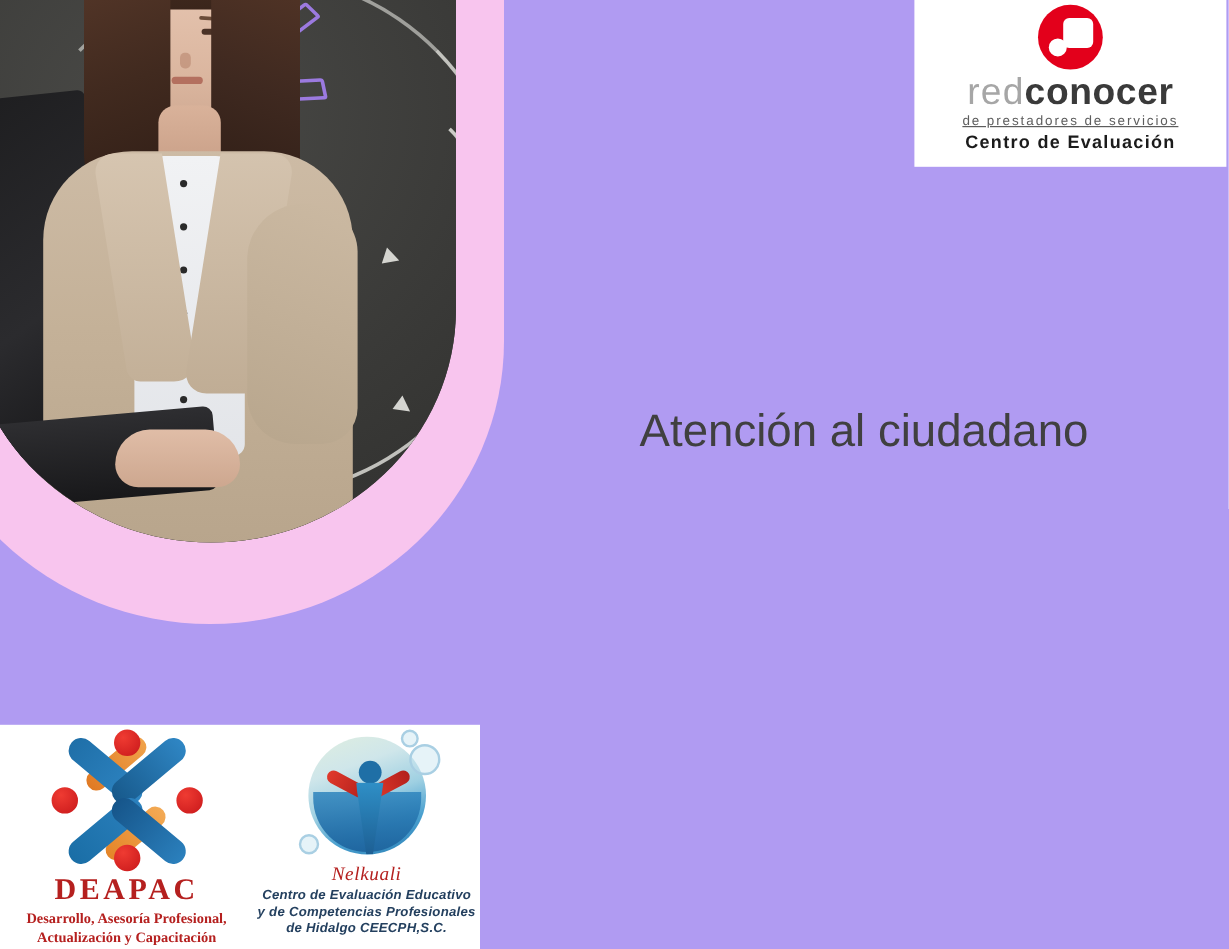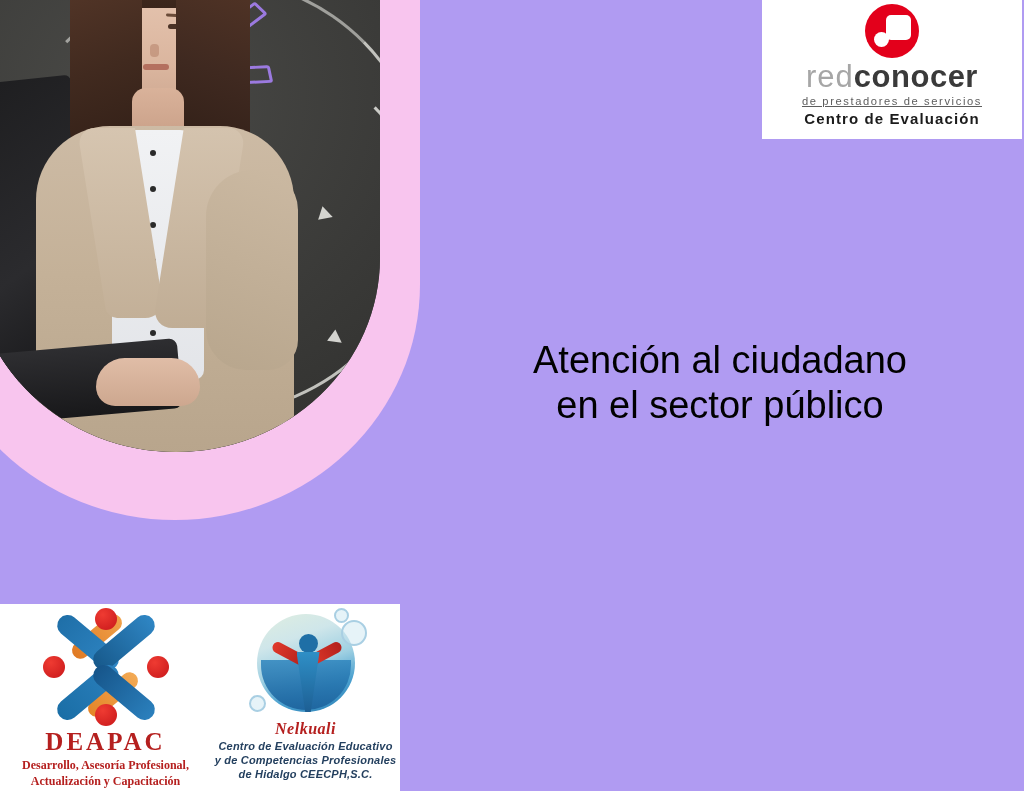--- a/index.html
+++ b/index.html
@@ -211,21 +211,21 @@
     font-weight: 800;
     color: #070707;
     letter-spacing: 2px;
     line-height: 1.05;
     margin: 0;
   }
   .ec-sub {
     margin-top: 48px;
     font-size: 38px;
     font-weight: 400;
-    color: #000000;
+    color: #404040;
     line-height: 1.18;
   }
 
   
   .logos-panel {
     position: absolute;
     left: 0; top: 604px;
     width: 400px; height: 187px;
     background: #ffffff;
     display: flex;
@@ -297,21 +297,21 @@
   }
   .nel-arms .arm-l { left: -2px; top: 4px; transform: rotate(28deg); }
   .nel-arms .arm-r { left: 34px; top: 4px; transform: rotate(-28deg); }
   .nel-bub { position: absolute; border-radius: 50%; border: 2px solid #a9cfe3; background: rgba(200,228,240,.45); }
   .nel-bub.b1 { right: -2px;  top: 12px; width: 22px; height: 22px; }
   .nel-bub.b2 { right: 16px;  top: 0px;  width: 11px; height: 11px; }
   .nel-bub.b3 { left: 2px;    bottom: 8px; width: 13px; height: 13px; }
 
   .nel-name {
     font-family: "Liberation Serif", serif;
-    font-size: 16px; font-weight: 700; font-style: italic; color: #b5201f;
+    font-size: 16px; font-weight: 400; font-style: italic; color: #b5201f;
     margin-top: 0px; letter-spacing: .5px;
   }
   .nel-tag {
     font-family: "Liberation Sans", sans-serif;
     font-size: 11px; font-weight: 700; font-style: italic; color: #24405f;
     line-height: 1.28; margin-top: 1px; letter-spacing: .2px;
   }
 </style>
 </head>
 <body>
@@ -372,21 +372,20 @@
       <div class="dot"></div>
     </div>
     <div class="conocer-word"><span class="red-part">red</span><span class="bold-part">conocer</span></div>
     <div class="conocer-sub1">de prestadores de servicios</div>
     <div class="conocer-sub2">Centro de Evaluación</div>
   </div>
 
   <div class="title-block">
     <div class="ec-sub">
       <div>Atención al ciudadano</div>
-      <div>en el sector público</div>
     </div>
   </div>
 
   <div class="logos-panel">
 
     <div class="logo-col deapac-col">
       <div class="deapac-mark">
         <div class="arm o1"></div>
         <div class="arm o2"></div>
         <div class="arm a1"></div>

